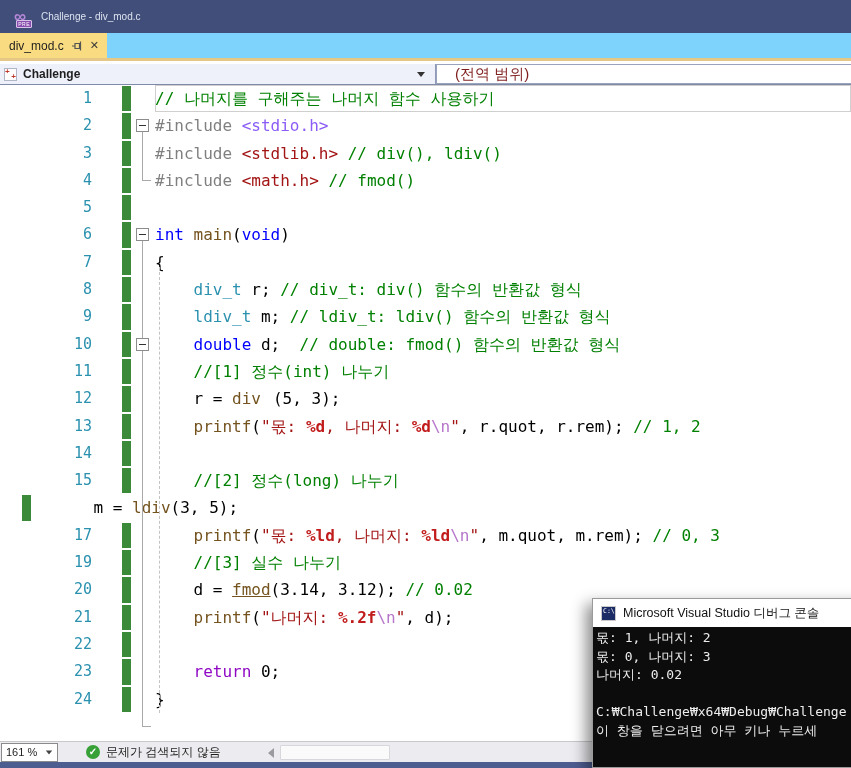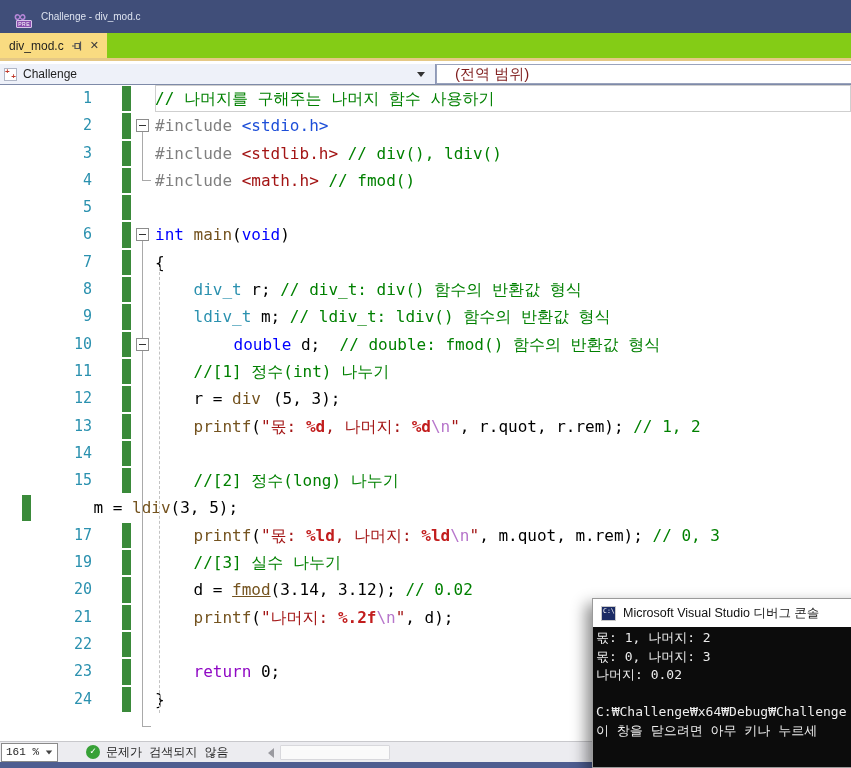--- a/index.html
+++ b/index.html
@@ -10,38 +10,38 @@
   .titlebar { position:absolute; left:0; top:0; width:851px; height:33px;
     background:#404e79; display:flex; align-items:center; gap:11px; padding-left:10px; }
   .vs-icon { width:20px; height:20px; position:relative; display:flex; align-items:center; justify-content:center; }
   .vs-icon .inf { color:#b687d8; font-size:17px; font-weight:bold; line-height:20px; }
   .vs-icon .pre { position:absolute; right:-2px; bottom:-1px; background:#8a4fae; color:#fff;
     font-size:5px; padding:0 1px; border:1px solid #d8c2ea; border-radius:1px; letter-spacing:.5px; }
   .titlebar .title { color:#dde3f0; font-size:10px; }
 
   
   .tabstrip { position:absolute; left:0; top:33px; width:851px; height:28px;
-    background:#84cc16; border-bottom:3px solid #e5c886; display:flex; align-items:flex-end; }
+    background:#7dd3fc; border-bottom:3px solid #e5c886; display:flex; align-items:flex-end; }
   .tab { height:25px; background:#f9db81; display:flex; align-items:center;
     padding:0 8px 0 9px; gap:7px; }
   .tab .label { font-size:12px; color:#1e1e1e; }
   .tab svg { display:block; }
   .tab .close { font-size:11px; color:#3a3a3a; line-height:11px; }
 
   
   .navbar { position:absolute; left:0; top:64px; width:851px; height:21px;
     background:#e9edf7; border-bottom:1px solid #7e8aa8; display:flex; }
   .combo1 { width:436px; display:flex; align-items:center; gap:6px; padding:0 4px;
     border-right:1px solid #8e99b8; background:#eef1f9; }
   .cpp-icon { width:13px; height:13px; background:#fff; border:1px solid #b0b6c6;
     position:relative; flex:none; }
   .cpp-icon span { position:absolute; color:#c0392b; font-size:8px; font-weight:bold; line-height:6px; }
   .cpp-icon .p1 { left:0px; top:0px; }
   .cpp-icon .p2 { right:0px; bottom:0px; }
-  .combo1 .label { font-size:12px; color:#1e1e1e; flex:1; }
+  .combo1 .label { font-size:12px; color:#1e1e1e; flex:1;font-weight:bold; }
   .arrow-down { width:0; height:0; border-left:4px solid transparent; border-right:4px solid transparent;
     border-top:5px solid #333; margin-right:6px; }
   .combo2 { flex:1; background:#fff; border:1px solid #9aa3bc; border-right:none;
     display:flex; align-items:center; padding-left:18px; }
   .combo2 .label { font-size:15px; color:#7f1d1d; }
 
   
   .editor { position:absolute; left:0; top:85px; width:851px; height:656px; background:#fff; }
   .line { display:flex; height:27.3px; align-items:stretch; }
   .ln { width:100px; text-align:right; padding-right:8px; color:#2b91af;
@@ -59,21 +59,21 @@
   .ovl { position:absolute; background:#a9a9a9; z-index:1; }
   #conn1v { left:142px; top:46px;  width:1px; height:49px; }
   #conn1h { left:142px; top:95px;  width:9px; height:1px; }
   #conn2v { left:142px; top:155px; width:1px; height:486px; }
   #conn2h { left:142px; top:641px; width:9px; height:1px; }
   .indent-guide { position:absolute; left:159px; top:182px; height:446px; width:0;
     border-left:1px dashed #c3c3c3; z-index:1; }
 
   
   .statusbar { position:absolute; left:0; top:741px; width:851px; height:21px;
-    background:#ececf0; border-top:1px solid #c8c8cc; display:flex; align-items:center;font-family:Liberation Mono, monospace; }
+    background:#ececf0; border-top:1px solid #c8c8cc; display:flex; align-items:center; }
   .zoombox { width:57px; height:19px; margin-left:1px; background:#fff; border:1px solid #8a8a8a;
     display:flex; align-items:center; }
   .zoombox .label { flex:1; font-size:11px; padding-left:4px; color:#1e1e1e; }
   .zoombox .arrow-down { border-top-color:#444; margin-right:4px; transform:scale(.8); }
   .health { display:flex; align-items:center; gap:6px; margin-left:28px; }
   .check-icon { width:14px; height:14px; border-radius:50%; background:#37a137; color:#fff;
     font-size:10px; line-height:14px; text-align:center; font-weight:bold; }
   .health .label { font-size:12px; color:#1e1e1e; }
   .hscroll { position:absolute; left:262px; top:0; width:331px; height:21px; background:#ececf0;
     display:flex; align-items:center; }
@@ -144,21 +144,21 @@
       <span class="chg"></span>
       <span class="foldcol"></span>
       <span class="codewrap cur"><span style="color: rgb(0, 128, 0);">// 나머지를 구해주는 나머지 함수 사용하기</span></span>
     </div>
     <div class="line">
       <span class="ln">2</span>
       <span class="chg"></span>
       <span class="foldcol">
         <span class="foldbox"></span>
       </span>
-      <span class="codewrap"><span style="color: rgb(128, 128, 128);">#include </span><span style="color: #1d4ed8;">&lt;stdio.h&gt;</span></span>
+      <span class="codewrap"><span style="color: rgb(128, 128, 128);">#include </span><span style="color: #8b5cf6;">&lt;stdio.h&gt;</span></span>
     </div>
     <div class="line">
       <span class="ln">3</span>
       <span class="chg"></span>
       <span class="foldcol"></span>
       <span class="codewrap"><span style="color: rgb(128, 128, 128);">#include </span><span style="color: rgb(163, 21, 21);">&lt;stdlib.h&gt;</span><span style="color: rgb(0, 0, 0);"> </span><span style="color: rgb(0, 128, 0);">// div(), ldiv()</span></span>
     </div>
     <div class="line">
       <span class="ln">4</span>
       <span class="chg"></span>
@@ -196,21 +196,21 @@
       <span class="chg"></span>
       <span class="foldcol"></span>
       <span class="codewrap"><span style="color: rgb(0, 0, 0);">    </span><span style="color: rgb(43, 145, 175);">ldiv_t</span><span style="color: rgb(0, 0, 0);"> m; </span><span style="color: rgb(0, 128, 0);">// ldiv_t: ldiv() 함수의 반환값 형식</span></span>
     </div>
     <div class="line">
       <span class="ln">10</span>
       <span class="chg"></span>
       <span class="foldcol">
         <span class="foldbox"></span>
       </span>
-      <span class="codewrap"><span style="color: rgb(0, 0, 0);">    </span><span style="color: rgb(0, 0, 255); margin-left: 40px;">double</span><span style="color: rgb(0, 0, 0);"> d;  </span><span style="color: rgb(0, 128, 0);">// double: fmod() 함수의 반환값 형식</span></span>
+      <span class="codewrap"><span style="color: rgb(0, 0, 0);">    </span><span style="color: rgb(0, 0, 255);">double</span><span style="color: rgb(0, 0, 0);"> d;  </span><span style="color: rgb(0, 128, 0);">// double: fmod() 함수의 반환값 형식</span></span>
     </div>
     <div class="line">
       <span class="ln">11</span>
       <span class="chg"></span>
       <span class="foldcol"></span>
       <span class="codewrap"><span style="color: rgb(0, 0, 0);">    </span><span style="color: rgb(0, 128, 0);">//[1] 정수(int) 나누기</span></span>
     </div>
     <div class="line">
       <span class="ln">12</span>
       <span class="chg"></span>

